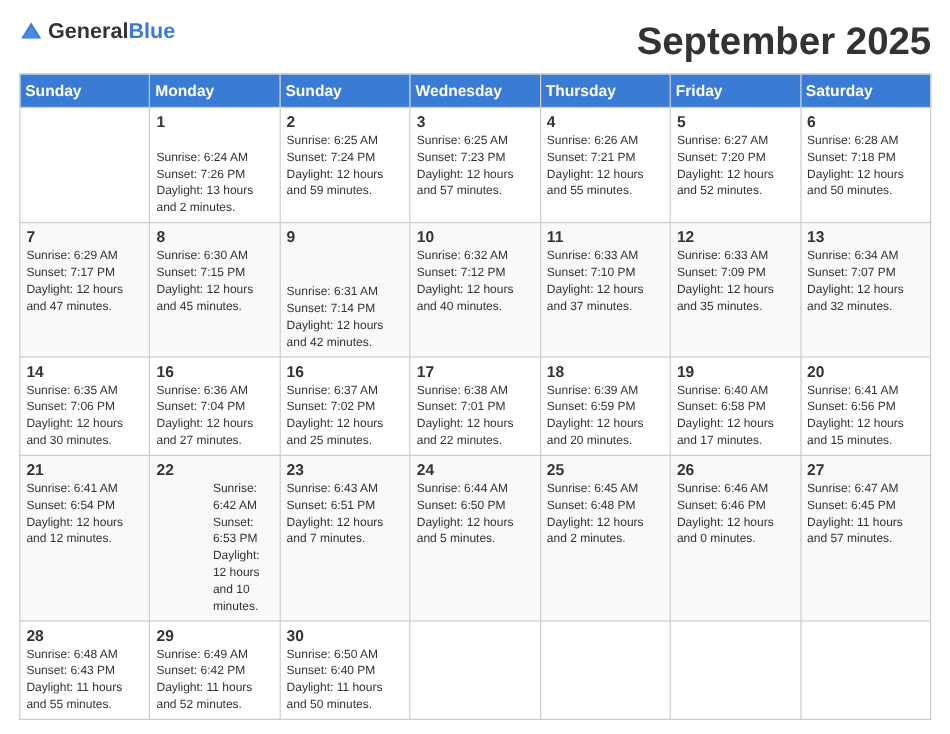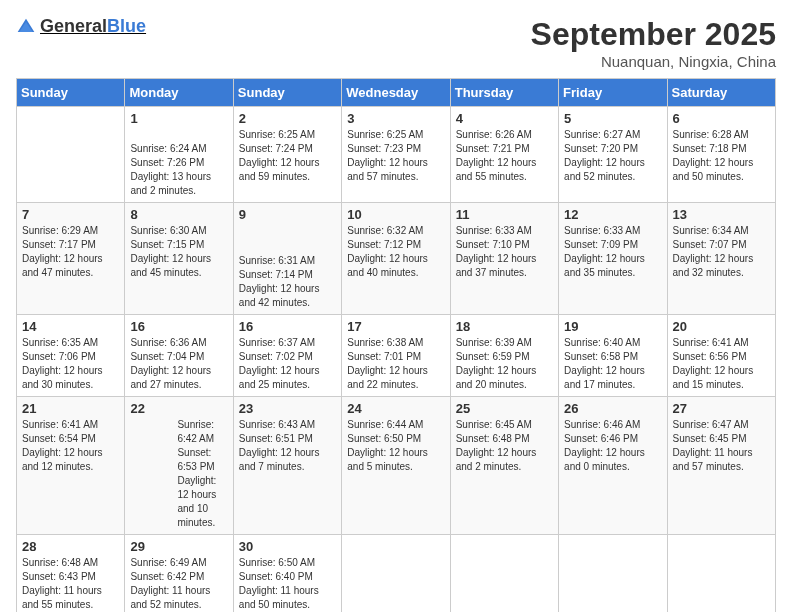--- a/index.html
+++ b/index.html
@@ -13,21 +13,20 @@
     .header {
       display: flex;
       justify-content: space-between;
       align-items: flex-start;
       margin-bottom: 8px;
     }
     .logo {
       display: flex;
       align-items: flex-end;
       gap: 4px;
-      text-decoration: underline;
     }
     .logo-icon {
       width: 20px;
       height: 20px;
     }
     .title-block {
       text-align: right;
     }
     .month-title {
       font-size: 32px;
@@ -91,21 +90,20 @@
     <svg class="logo-icon" viewBox="0 0 24 24" xmlns="http://www.w3.org/2000/svg">
       <polygon points="12,2 22,18 2,18" fill="#3a7bd5"></polygon>
       <polygon points="12,6 20,18 4,18" fill="#5a9bf0" opacity="0.5"></polygon>
     </svg>
     <div>
       <span style="font-size:18px;font-weight:bold;color:#333;">General</span><span style="font-size:18px;font-weight:bold;color:#3a7bd5;">Blue</span>
     </div>
   </div>
   <div class="title-block">
     <div class="month-title">September 2025</div>
-    <div class="location-title">Nuanquan, Ningxia, China</div>
   </div>
 </div>
 
 <table class="calendar">
   <thead>
     <tr>
     <th>Sunday</th>
         <th>Monday</th>
         <th>Sunday</th>
         <th>Wednesday</th>

